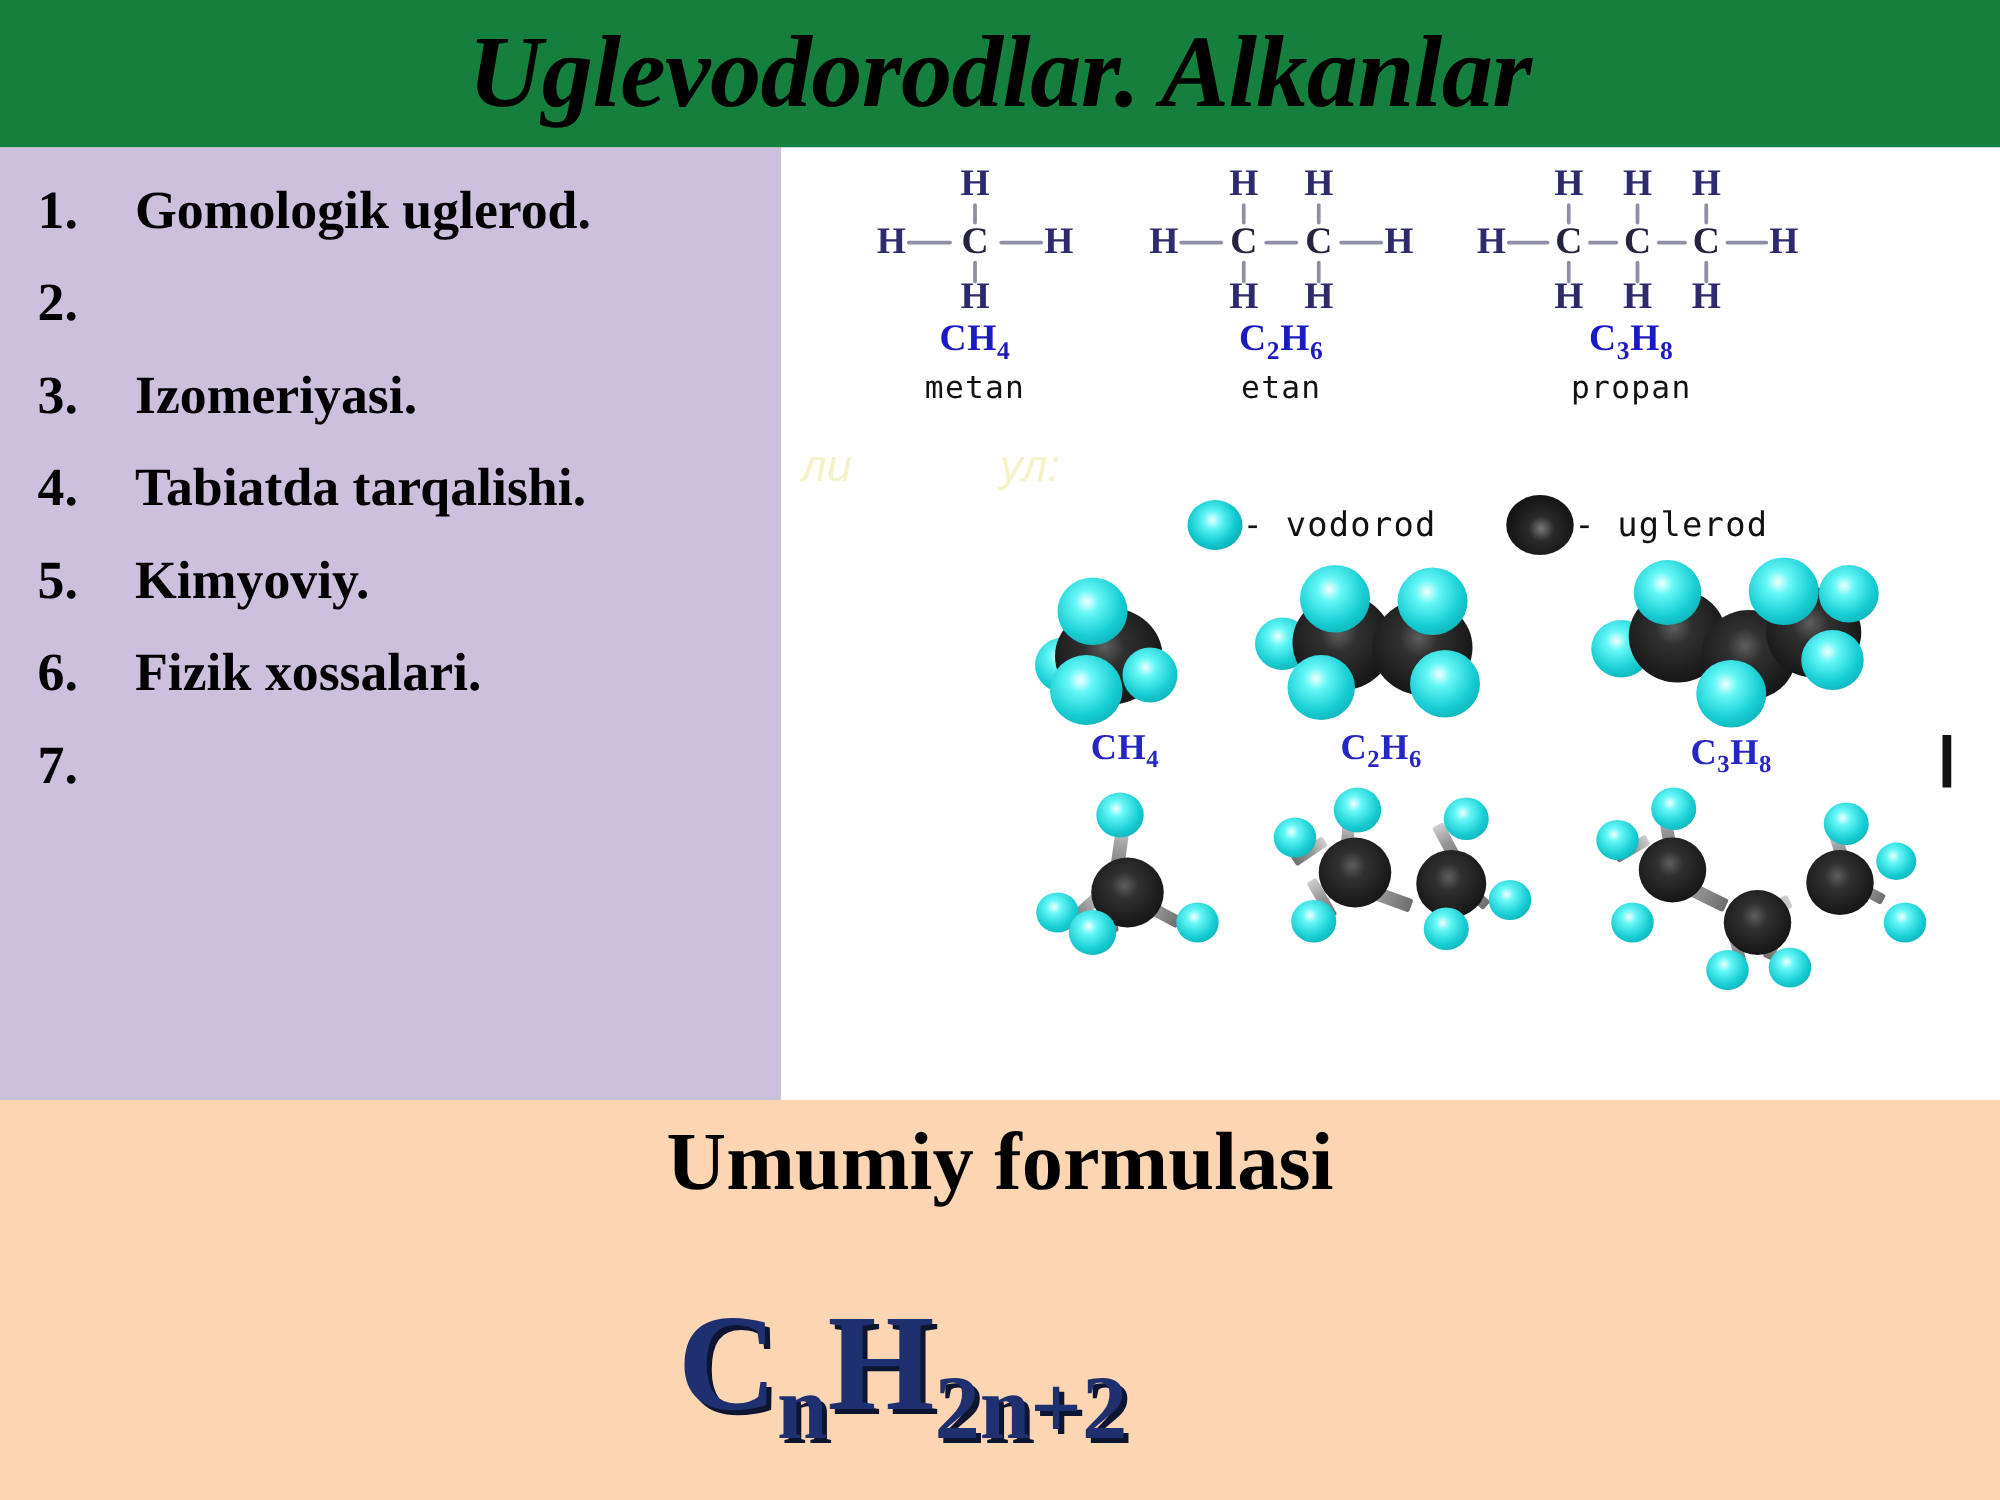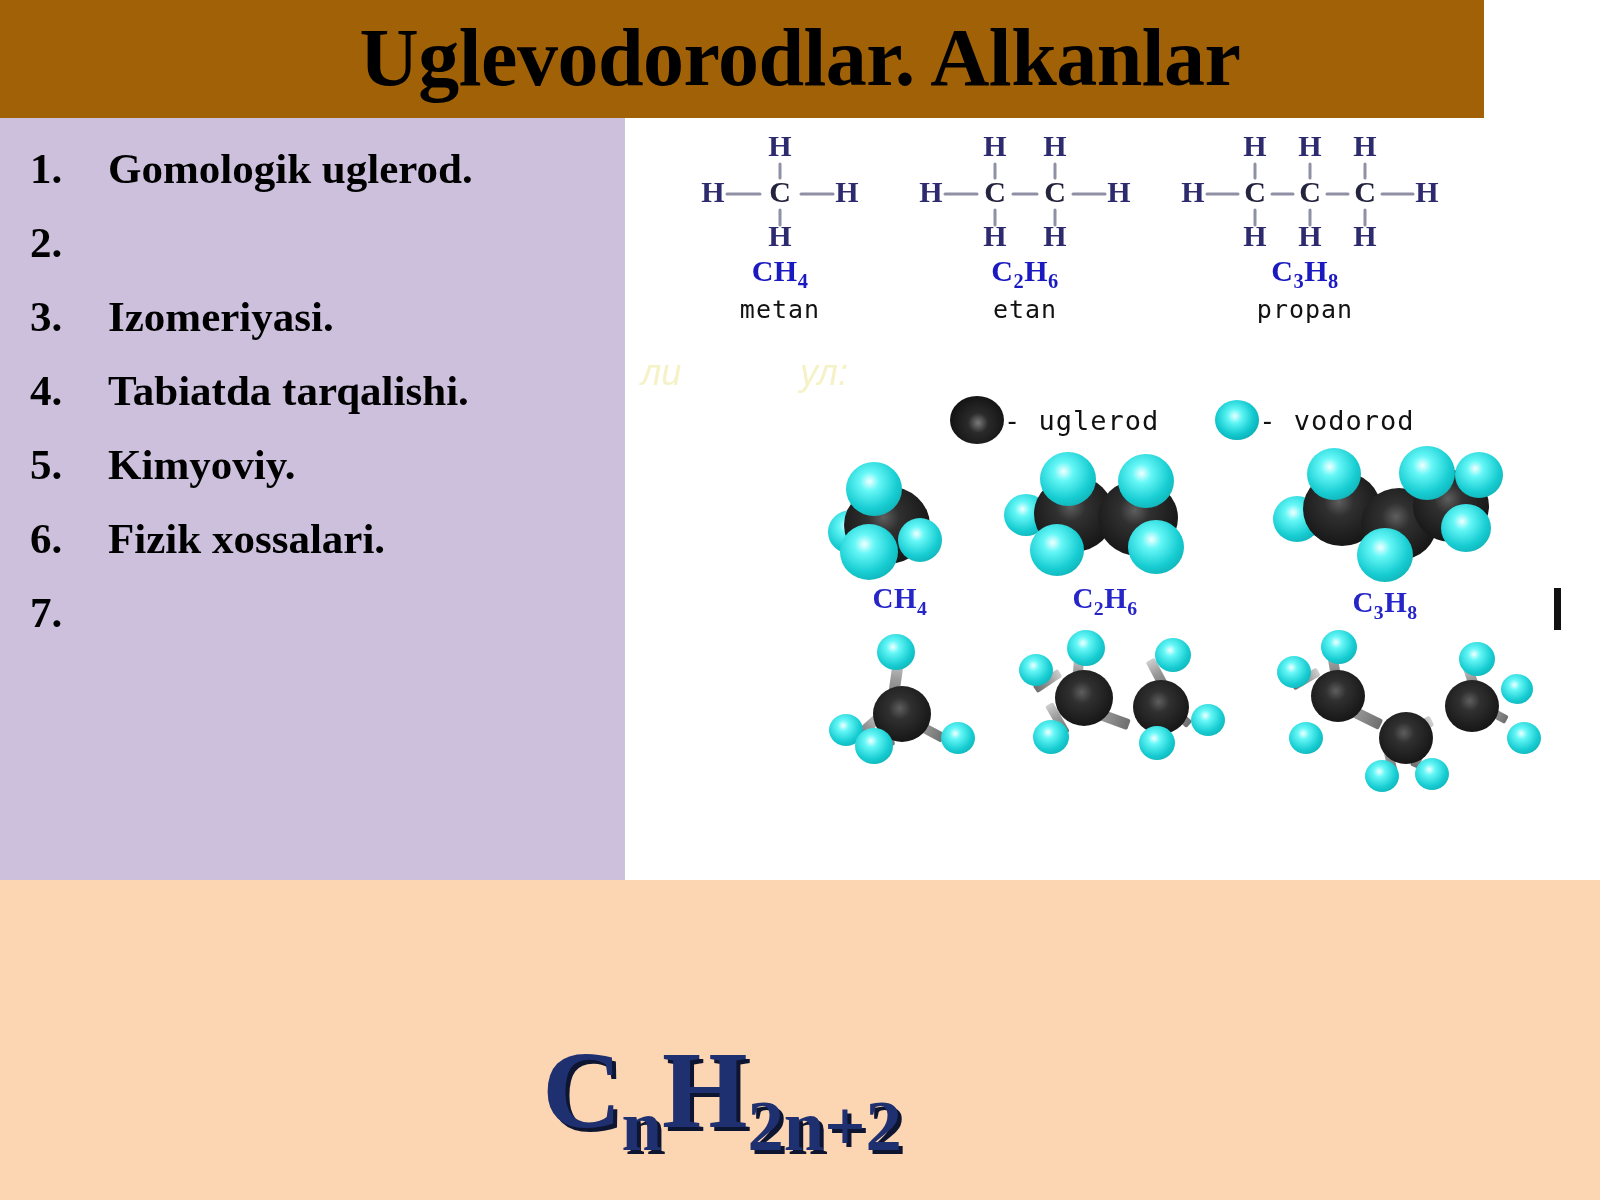--- a/index.html
+++ b/index.html
@@ -12,22 +12,23 @@
     height: 1200px;
     position: relative;
     overflow: hidden;
     font-family: "Liberation Serif", serif;
   }
 
   
   #header-band {
     position: absolute;
     left: 0; top: 0;
-    width: 1484px; height: 118px;
-    background: #a16207;
+    width: 1600px; height: 118px;
+    background: #15803d;
+    font-style: italic;
   }
   #slide-title {
     position: absolute;
     left: 0; top: 6px;
     width: 1600px;
     text-align: center;
     font-size: 82px;
     font-weight: bold;
     color: #000000;
     letter-spacing: -0.5px;
@@ -338,26 +339,26 @@
       <span>C</span><sub>3</sub><span>H</span><sub>8</sub>
     </div>
     <div class="lewis-name">propan</div>
   </div>
 
   <div class="watermark" style="left:16px; top:234px;">ли</div>
   <div class="watermark" style="left:175px; top:234px;">ул:</div>
 
   <div id="legend-row">
     <div class="legend-entry">
+      <span class="sphere sphere-h"></span>
+      <span class="legend-text">- vodorod</span>
+    </div>
+    <div class="legend-entry">
       <span class="sphere sphere-c"></span>
       <span class="legend-text">- uglerod</span>
-    </div>
-    <div class="legend-entry">
-      <span class="sphere sphere-h"></span>
-      <span class="legend-text">- vodorod</span>
     </div>
   </div>
 
   <div class="spacefill-group" style="left:185px; top:340px; width:180px; height:150px;">
     <div style="position:absolute; inset:0;">
       <span class="atom atom-h" style="left:18px;  top:52px; width:46px; height:44px;"></span>
       <span class="atom atom-c" style="left:34px;  top:28px; width:86px; height:78px;"></span>
       <span class="atom atom-h" style="left:36px;  top:4px;  width:56px; height:54px;"></span>
       <span class="atom atom-h" style="left:30px;  top:66px; width:58px; height:56px;"></span>
       <span class="atom atom-h" style="left:88px;  top:60px; width:44px; height:44px;"></span>
@@ -455,16 +456,17 @@
       <span class="atom atom-h" style="left:252px; top:92px;  width:34px; height:32px;"></span>
       <span class="atom atom-h" style="left:246px; top:44px;  width:32px; height:30px;"></span>
     </div>
   </div>
 
   <div id="edge-mark"></div>
 
 </div>
 
 <div id="footer-band">
+  <div id="footer-heading">Umumiy formulasi</div>
   <div id="general-formula">
     <span>C</span><sub>n</sub><span>H</span><sub>2n+2</sub>
   </div>
 </div>
 
 </body></html>

